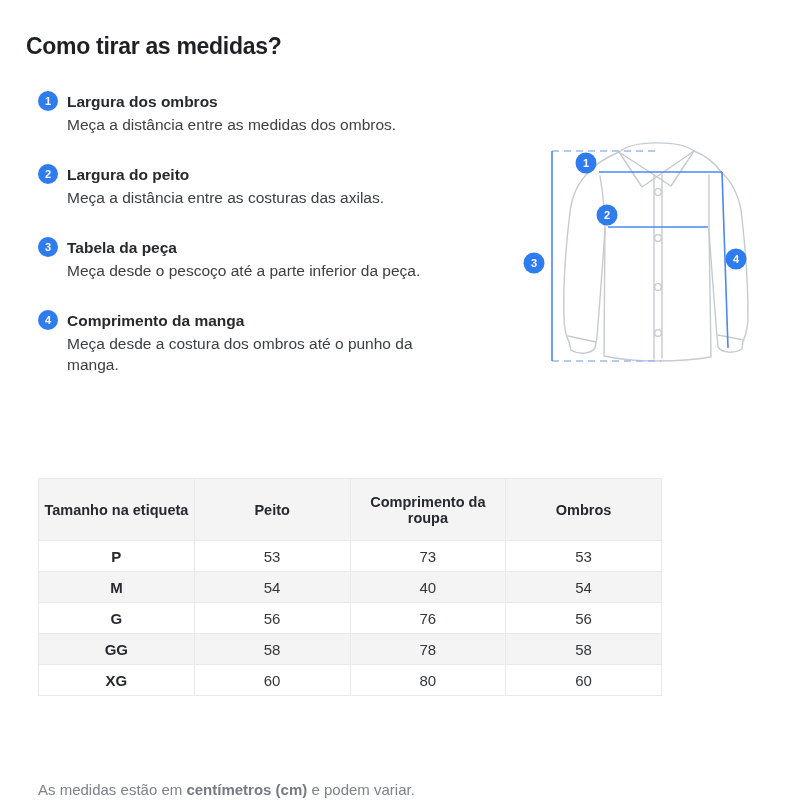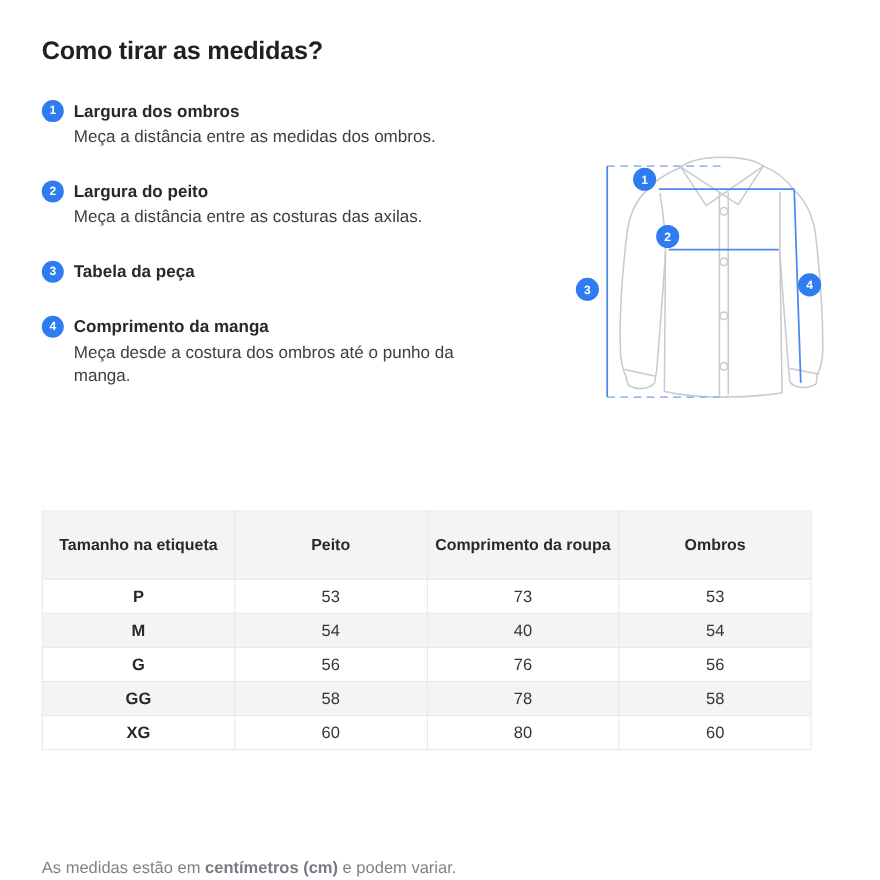--- a/index.html
+++ b/index.html
@@ -6,21 +6,21 @@
   html, body { width: 800px; height: 800px; background: #ffffff; }
   body {
     font-family: "Liberation Sans", sans-serif;
     color: #33373c;
     position: relative;
     overflow: hidden;
   }
   .page { position: relative; width: 800px; height: 800px; background: #fff; }
 
   .page-title {
-    position: absolute; left: 38px; top: 33px;
+    position: absolute; left: 26px; top: 33px;
     font-size: 23px; font-weight: 700; color: #1d2025; letter-spacing: -0.3px;
   }
   .section-title {
     position: absolute; left: 38px; top: 433px;
     font-size: 23px; font-weight: 700; color: #1d2025; letter-spacing: -0.3px;
   }
 
   
   .instructions { position: absolute; left: 38px; top: 91px; width: 400px; }
   .instr-item { display: flex; align-items: flex-start; margin-bottom: 29px; }
@@ -31,21 +31,21 @@
     margin-right: 9px; margin-top: 0px;
   }
   .instr-label { font-size: 15.5px; font-weight: 700; color: #26292e; line-height: 21px; }
   .instr-desc { font-size: 15.5px; color: #3c4045; line-height: 21px; margin-top: 2px; }
 
   
   .diagram { position: absolute; left: 515px; top: 130px; width: 280px; height: 266px; }
 
   
   .size-table {
-    position: absolute; left: 38px; top: 464px; width: 700px;
+    position: absolute; left: 38px; top: 478px; width: 624px;
     border-collapse: collapse; table-layout: fixed;
   }
   .size-table th, .size-table td {
     border: 1px solid #e9e9ea; text-align: center; vertical-align: middle;
   }
   .size-table th {
     height: 62px; background: #f4f4f5; font-size: 14.5px; font-weight: 700; color: #26292e;
   }
   .size-table td { height: 31px; font-size: 15px; color: #33373c; background: #fff; }
   .size-table tbody tr:nth-child(even) td { background: #f4f4f5; }
@@ -79,20 +79,21 @@
       <div>
         <div class="instr-label">Largura do peito</div>
         <div class="instr-desc">Meça a distância entre as costuras das axilas.</div>
       </div>
     </div>
 
     <div class="instr-item">
       <div class="num-badge">3</div>
       <div>
         <div class="instr-label">Tabela da peça</div>
+        <div class="instr-desc">Meça desde o pescoço até a parte inferior da peça.</div>
       </div>
     </div>
 
     <div class="instr-item">
       <div class="num-badge">4</div>
       <div>
         <div class="instr-label">Comprimento da manga</div>
         <div class="instr-desc">Meça desde a costura dos ombros até o punho da manga.</div>
       </div>
     </div>

